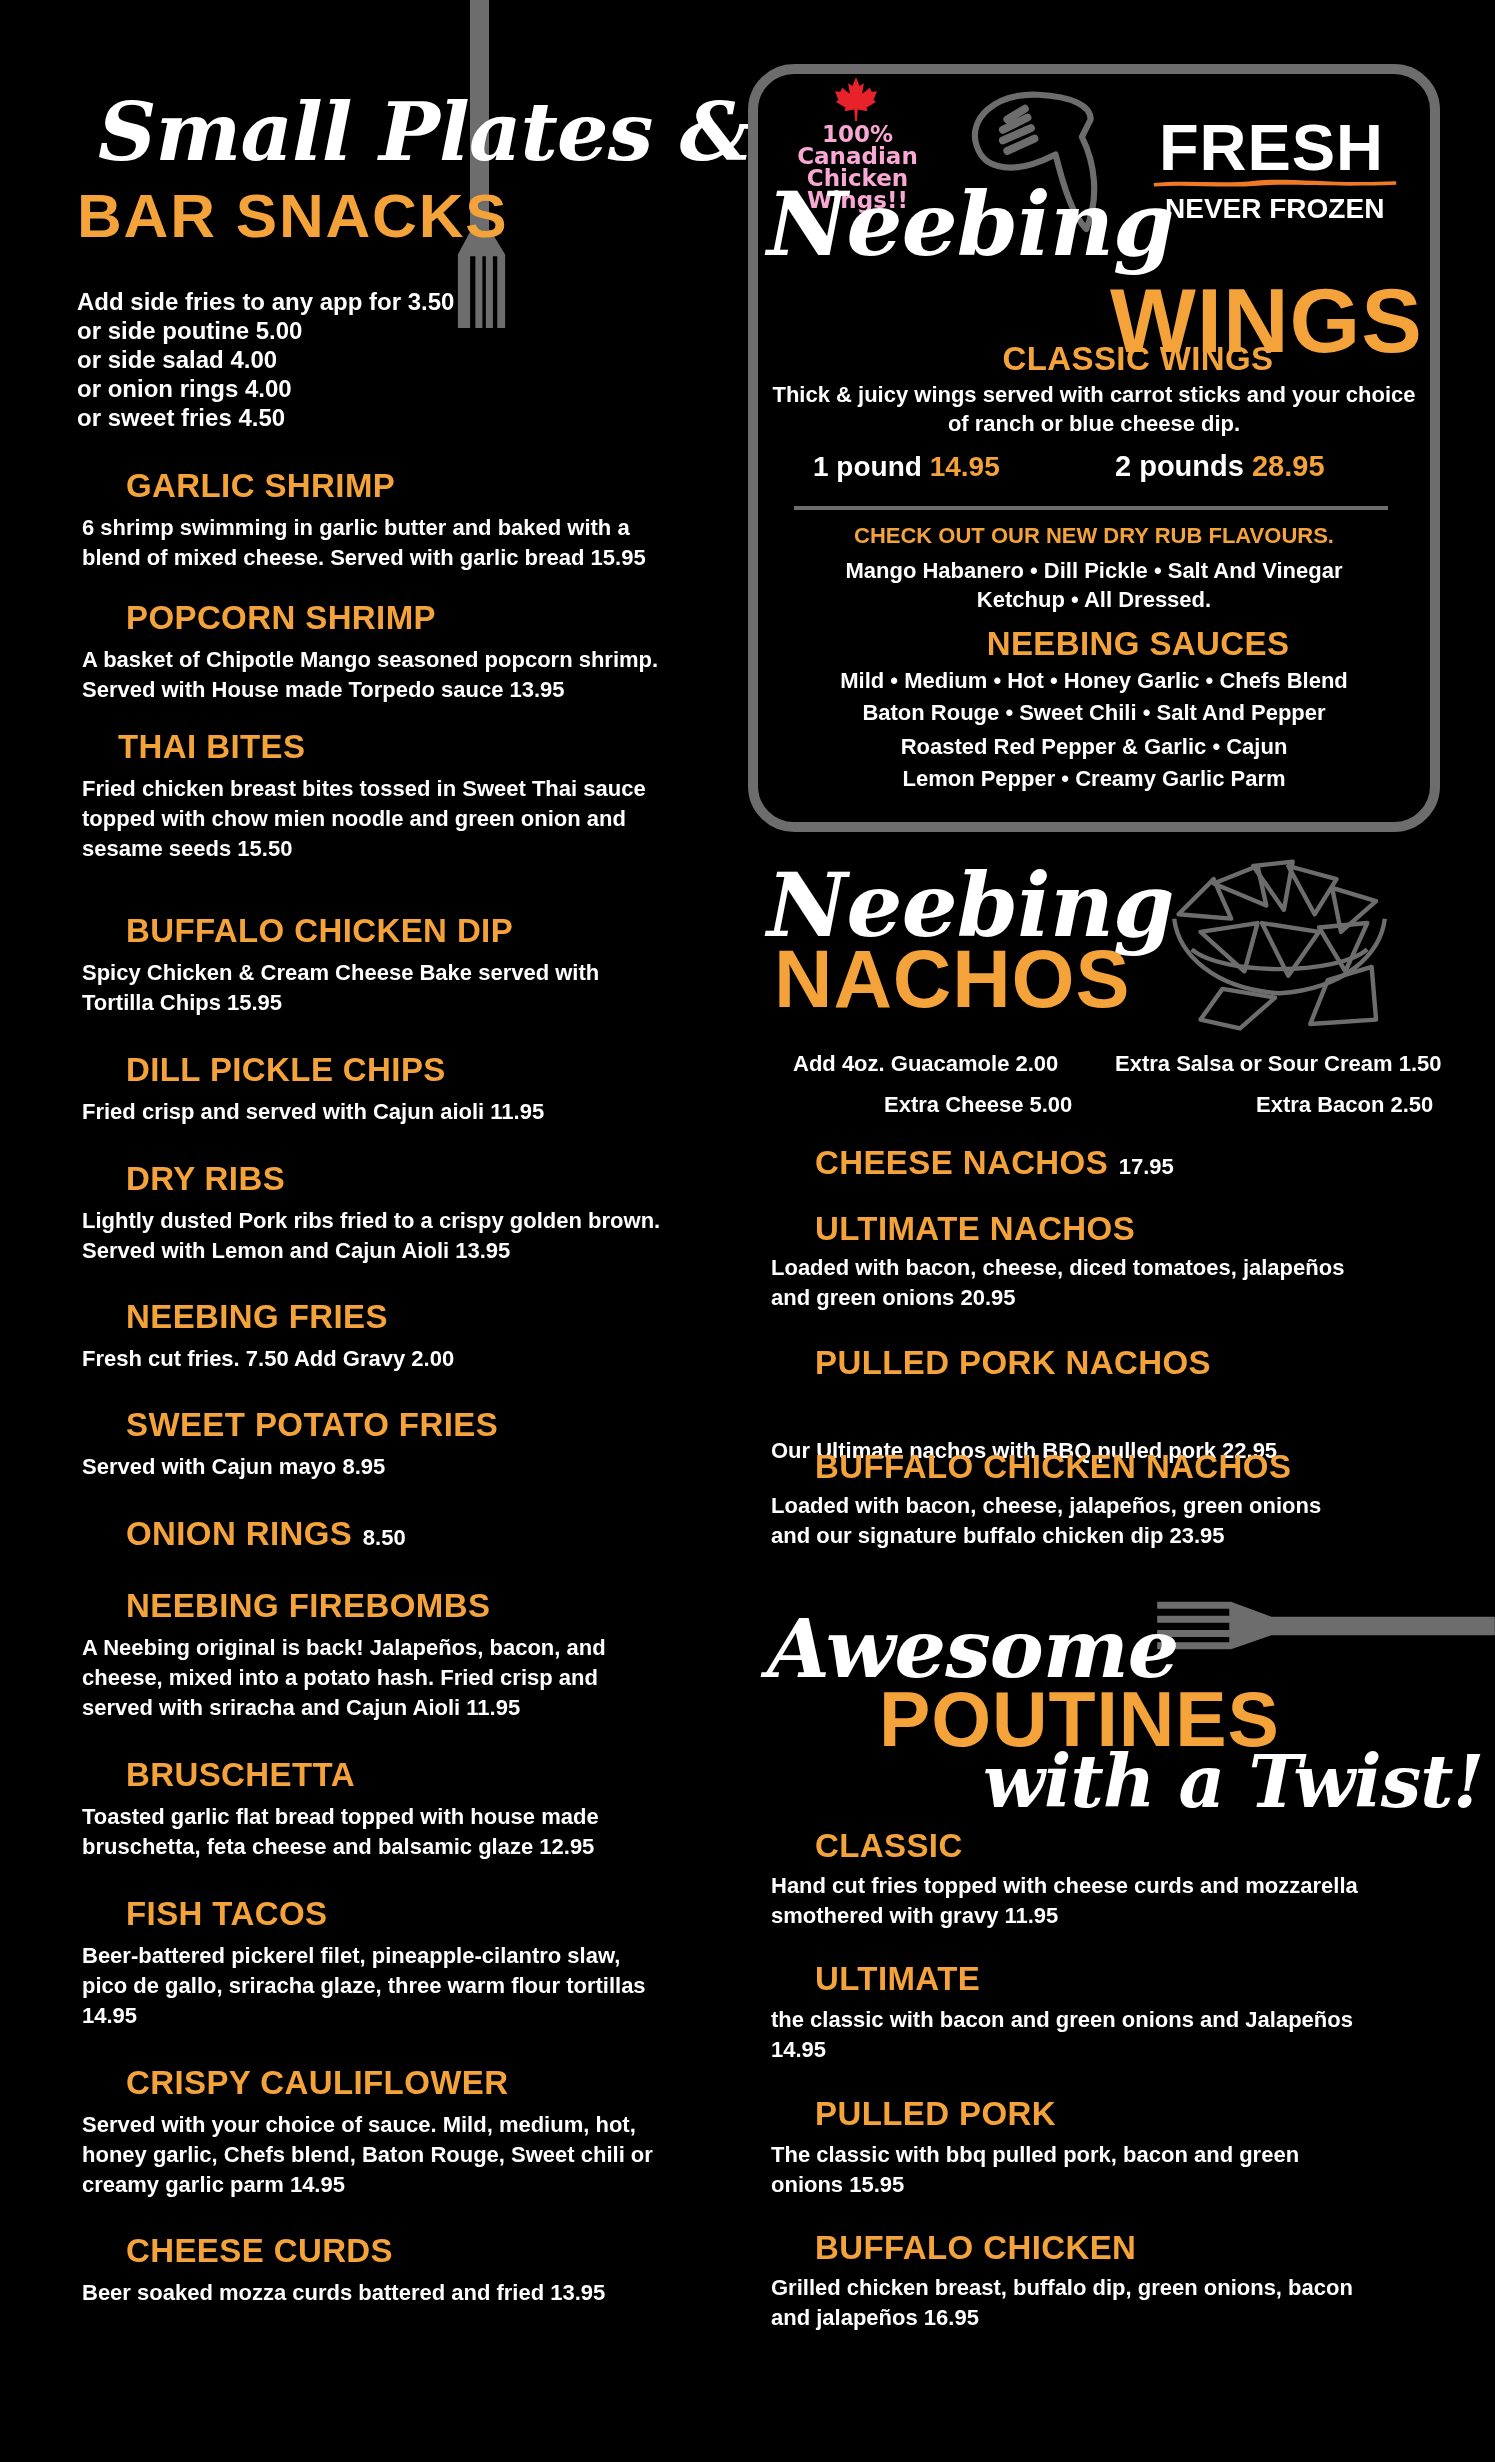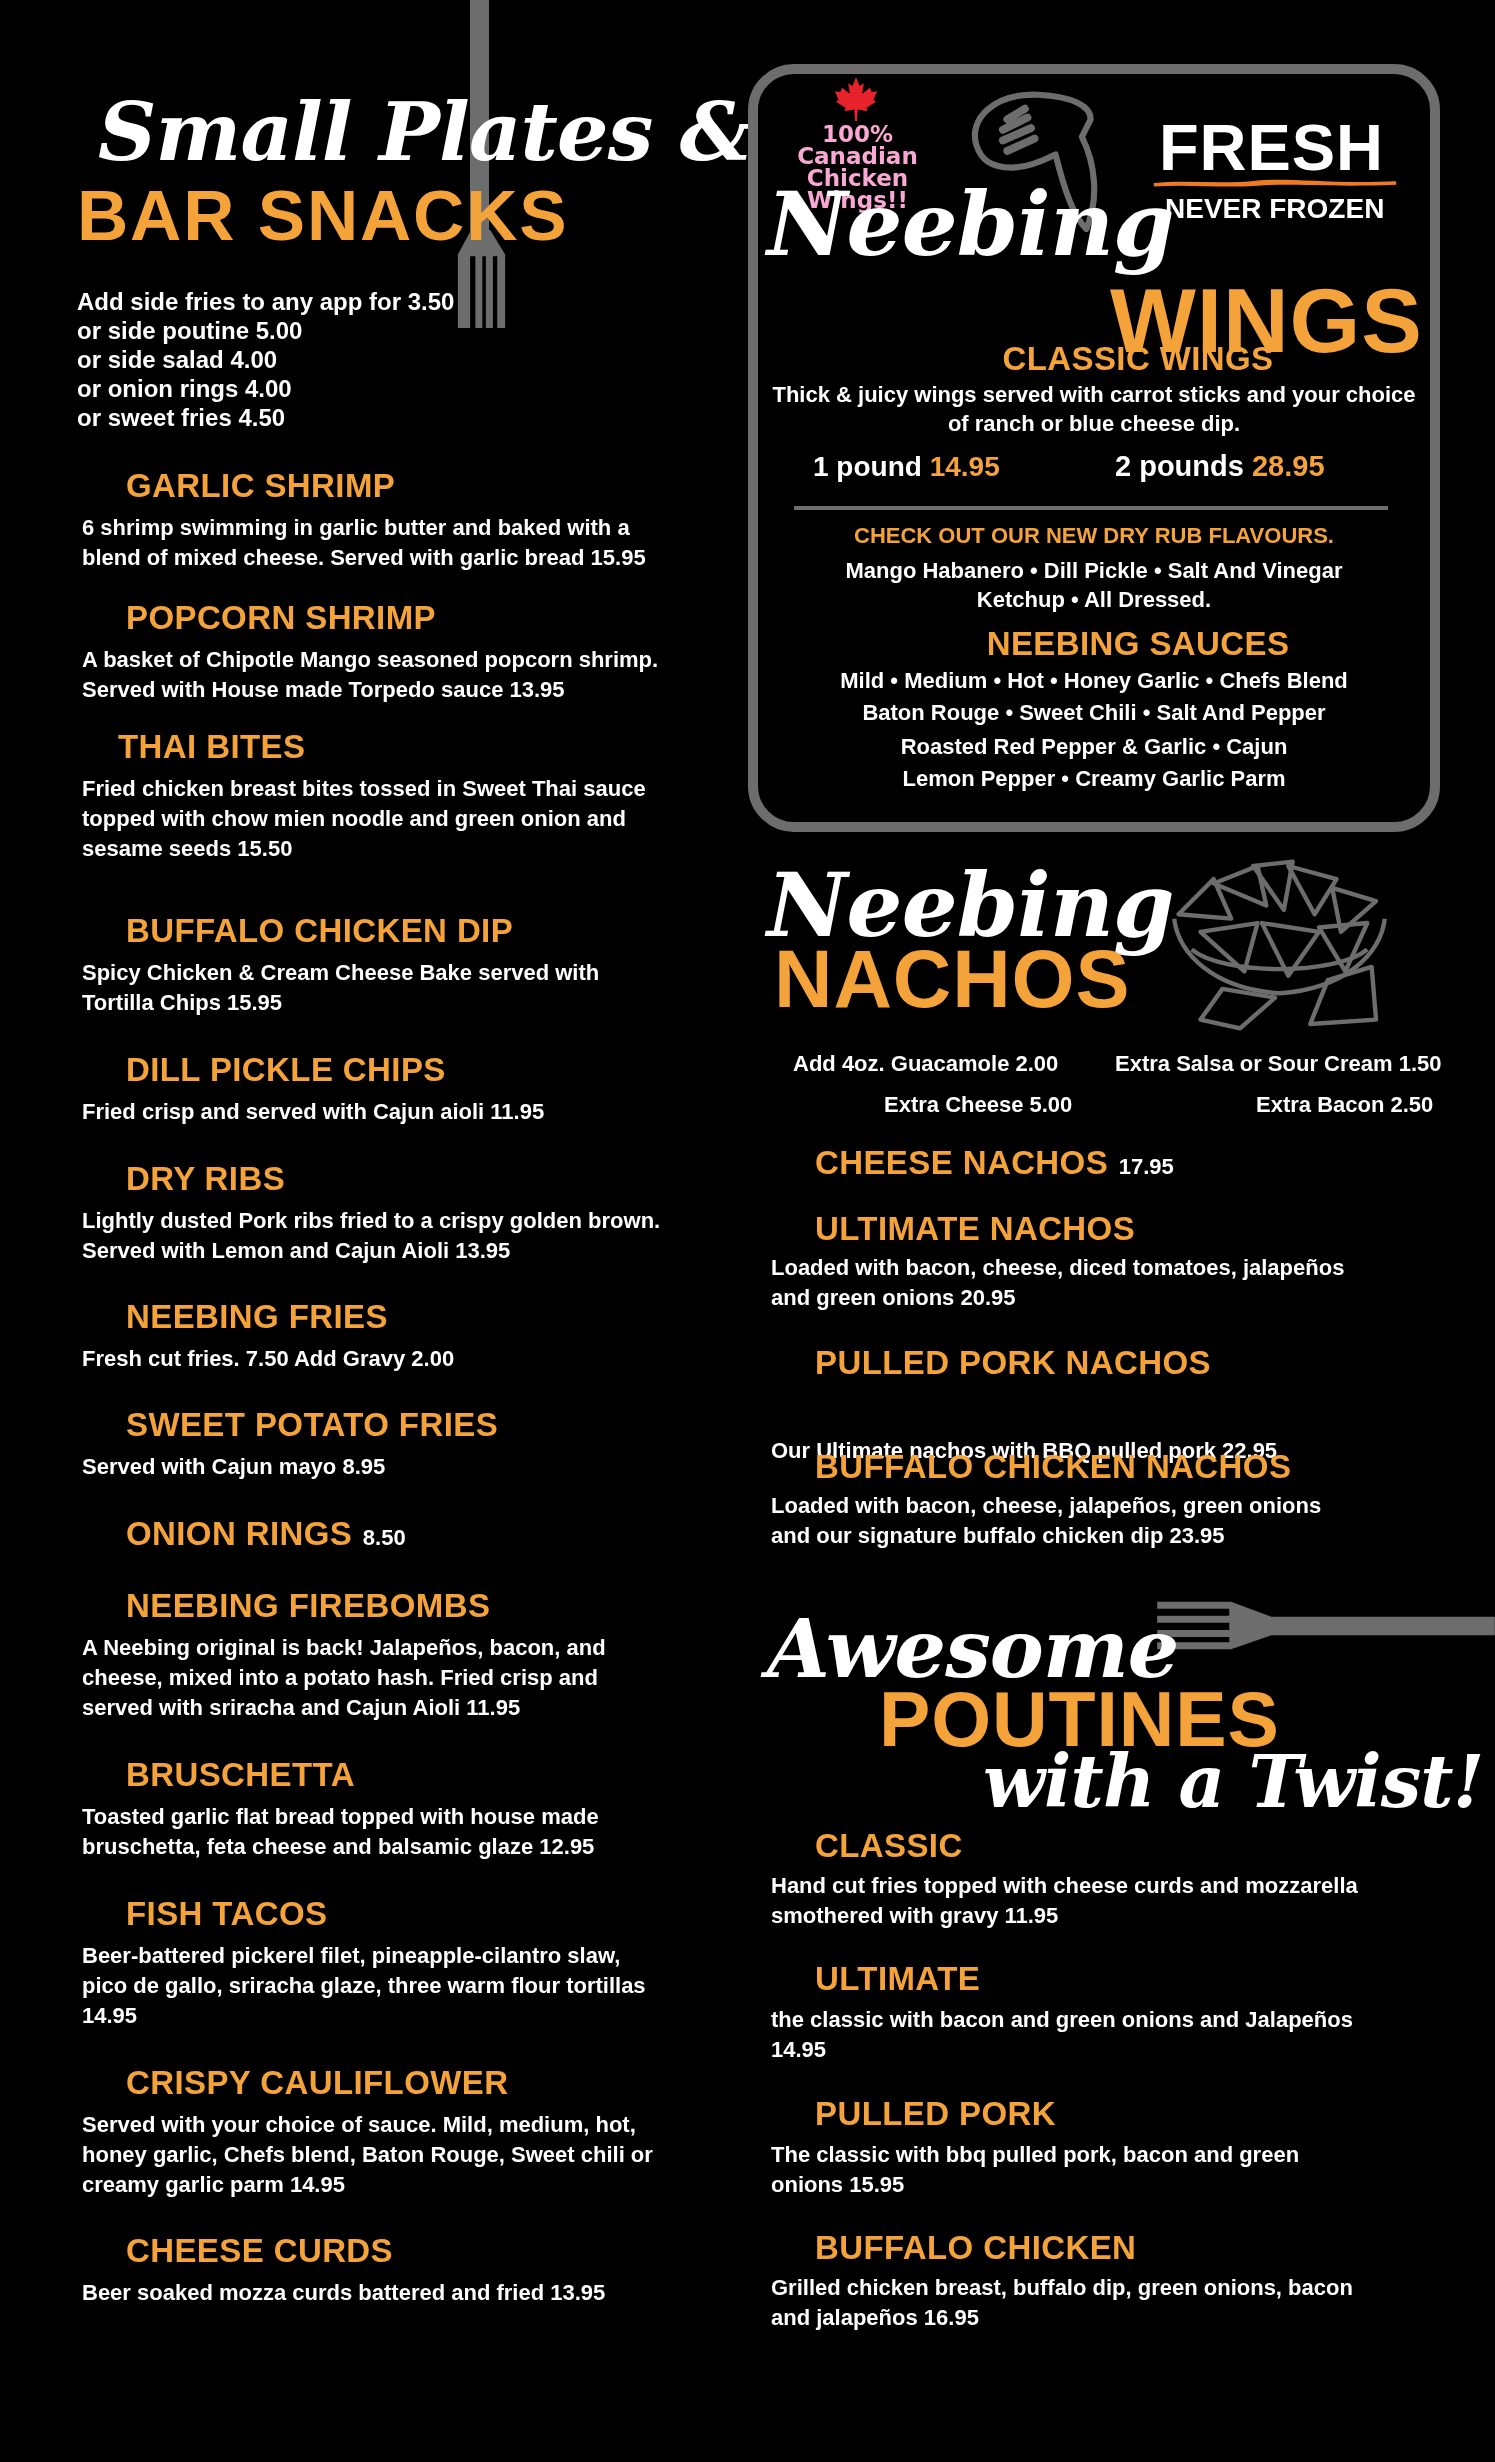--- a/index.html
+++ b/index.html
@@ -23,21 +23,21 @@
 <section>
 
   <div>
     <div class="abs gray" style="left:470px;top:0;width:19.3px;height:237px;"></div>
     <svg class="abs" style="left:456px;top:230px" width="51" height="98" viewBox="0 0 58 112">
       <path d="M17 0 H39 L56 28 V112 H47 V30 H42 V112 H34 V30 H30 V112 H22 V30 H16 V112 H2 V28 Z" fill="#6d6d6d"></path>
     </svg>
   </div>
 
   <div class="abs script" style="left:98px;top:88px;font-size:81px;line-height:88px;">Small Plates &amp;</div>
-  <div class="abs block" style="left:77px;top:172px;font-size:71px;line-height:88px;letter-spacing:1.8px;">BAR SNACKS</div>
+  <div class="abs block" style="left:77px;top:172px;font-size:62px;line-height:88px;letter-spacing:1.8px;">BAR SNACKS</div>
 
   <div>
     <div class="abs side" style="left:77px;top:287px;">Add side fries to any app for  3.50</div>
     <div class="abs side" style="left:77px;top:316px;">or side poutine  5.00</div>
     <div class="abs side" style="left:77px;top:345px;">or side salad  4.00</div>
     <div class="abs side" style="left:77px;top:374px;">or onion rings  4.00</div>
     <div class="abs side" style="left:77px;top:403px;">or sweet fries  4.50</div>
   </div>
 
   <div>

